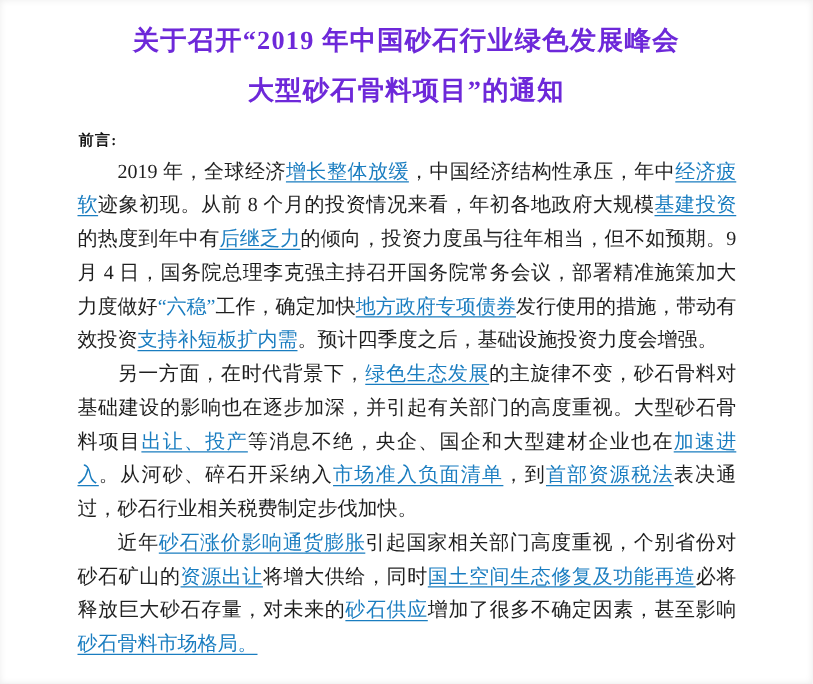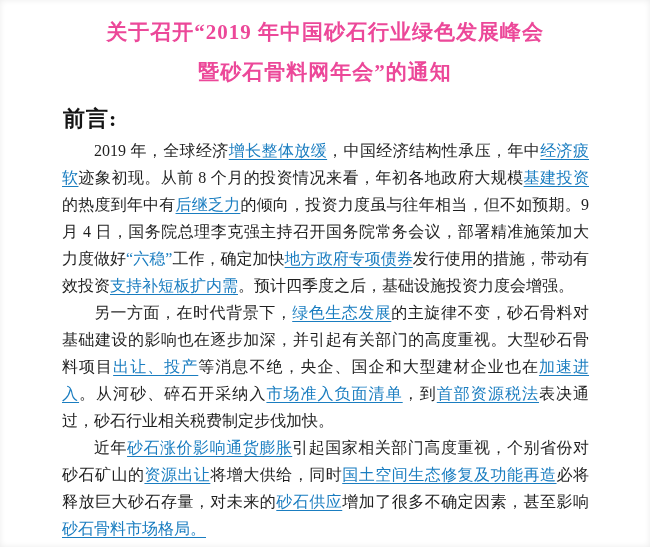--- a/index.html
+++ b/index.html
@@ -20,28 +20,28 @@
     background:var(--bg);
     overflow:hidden;
     box-shadow:inset 0 0 6px rgba(0,0,0,0.08);
   }
   .title{
     margin:0;
     padding:0 20px;
     text-align:center;
     font-size:21px;
     font-weight:700;
-    color:#ec4899;
+    color:#6d28d9;
     letter-spacing:1px;
     line-height:40px;
   }
   .title.first{padding-top:12px;}
   .preface{
     margin:12px 0 0 63px;
-    font-size:22px;
+    font-size:12px;
     font-weight:700;
     color:#141414;
     letter-spacing:1px;
   }
   .bodytext{
     width:527px;
     margin:3px 60px 0 62px;
     font-size:16px;
     line-height:27px;
     color:var(--ink);
@@ -59,20 +59,20 @@
     text-decoration-thickness:1px;
     text-underline-offset:3px;
     text-decoration-color:var(--blue);
   }
 </style>
 </head>
 <body>
 
 <div class="page">
   <h1 class="title first">关于召开“2019 年中国砂石行业绿色发展峰会</h1>
-  <h1 class="title">暨砂石骨料网年会”的通知</h1>
+  <h1 class="title">大型砂石骨料项目”的通知</h1>
   <div class="preface">前言:</div>
   <div class="bodytext">
       <p><span class="seg-normal">2019 年，全球经济</span><span class="seg-blue seg-u">增长整体放缓</span><span class="seg-normal">，中国经济结构性承压，年中</span><span class="seg-blue seg-u">经济疲软</span><span class="seg-normal">迹象初现。从前 8 个月的投资情况来看，年初各地政府大规模</span><span class="seg-blue seg-u">基建投资</span><span class="seg-normal">的热度到年中有</span><span class="seg-blue seg-u">后继乏力</span><span class="seg-normal">的倾向，投资力度虽与往年相当，但不如预期。9 月 4 日，国务院总理李克强主持召开国务院常务会议，部署精准施策加大力度做好</span><span class="seg-blue">“六稳”</span><span class="seg-normal">工作，确定加快</span><span class="seg-blue seg-u">地方政府专项债券</span><span class="seg-normal">发行使用的措施，带动有效投资</span><span class="seg-blue seg-u">支持补短板扩内需</span><span class="seg-normal">。预计四季度之后，基础设施投资力度会增强。</span></p>
       <p><span class="seg-normal">另一方面，在时代背景下，</span><span class="seg-blue seg-u">绿色生态发展</span><span class="seg-normal">的主旋律不变，砂石骨料对基础建设的影响也在逐步加深，并引起有关部门的高度重视。大型砂石骨料项目</span><span class="seg-blue seg-u">出让、投产</span><span class="seg-normal">等消息不绝，央企、国企和大型建材企业也在</span><span class="seg-blue seg-u">加速进入</span><span class="seg-normal">。从河砂、碎石开采纳入</span><span class="seg-blue seg-u">市场准入负面清单</span><span class="seg-normal">，到</span><span class="seg-blue seg-u">首部资源税法</span><span class="seg-normal">表决通过，砂石行业相关税费制定步伐加快。</span></p>
       <p><span class="seg-normal">近年</span><span class="seg-blue seg-u">砂石涨价影响通货膨胀</span><span class="seg-normal">引起国家相关部门高度重视，个别省份对砂石矿山的</span><span class="seg-blue seg-u">资源出让</span><span class="seg-normal">将增大供给，同时</span><span class="seg-blue seg-u">国土空间生态修复及功能再造</span><span class="seg-normal">必将释放巨大砂石存量，对未来的</span><span class="seg-blue seg-u">砂石供应</span><span class="seg-normal">增加了很多不确定因素，甚至影响</span><span class="seg-blue seg-u">砂石骨料市场格局。</span></p>
     </div>
 </div>
 
 </body></html>

